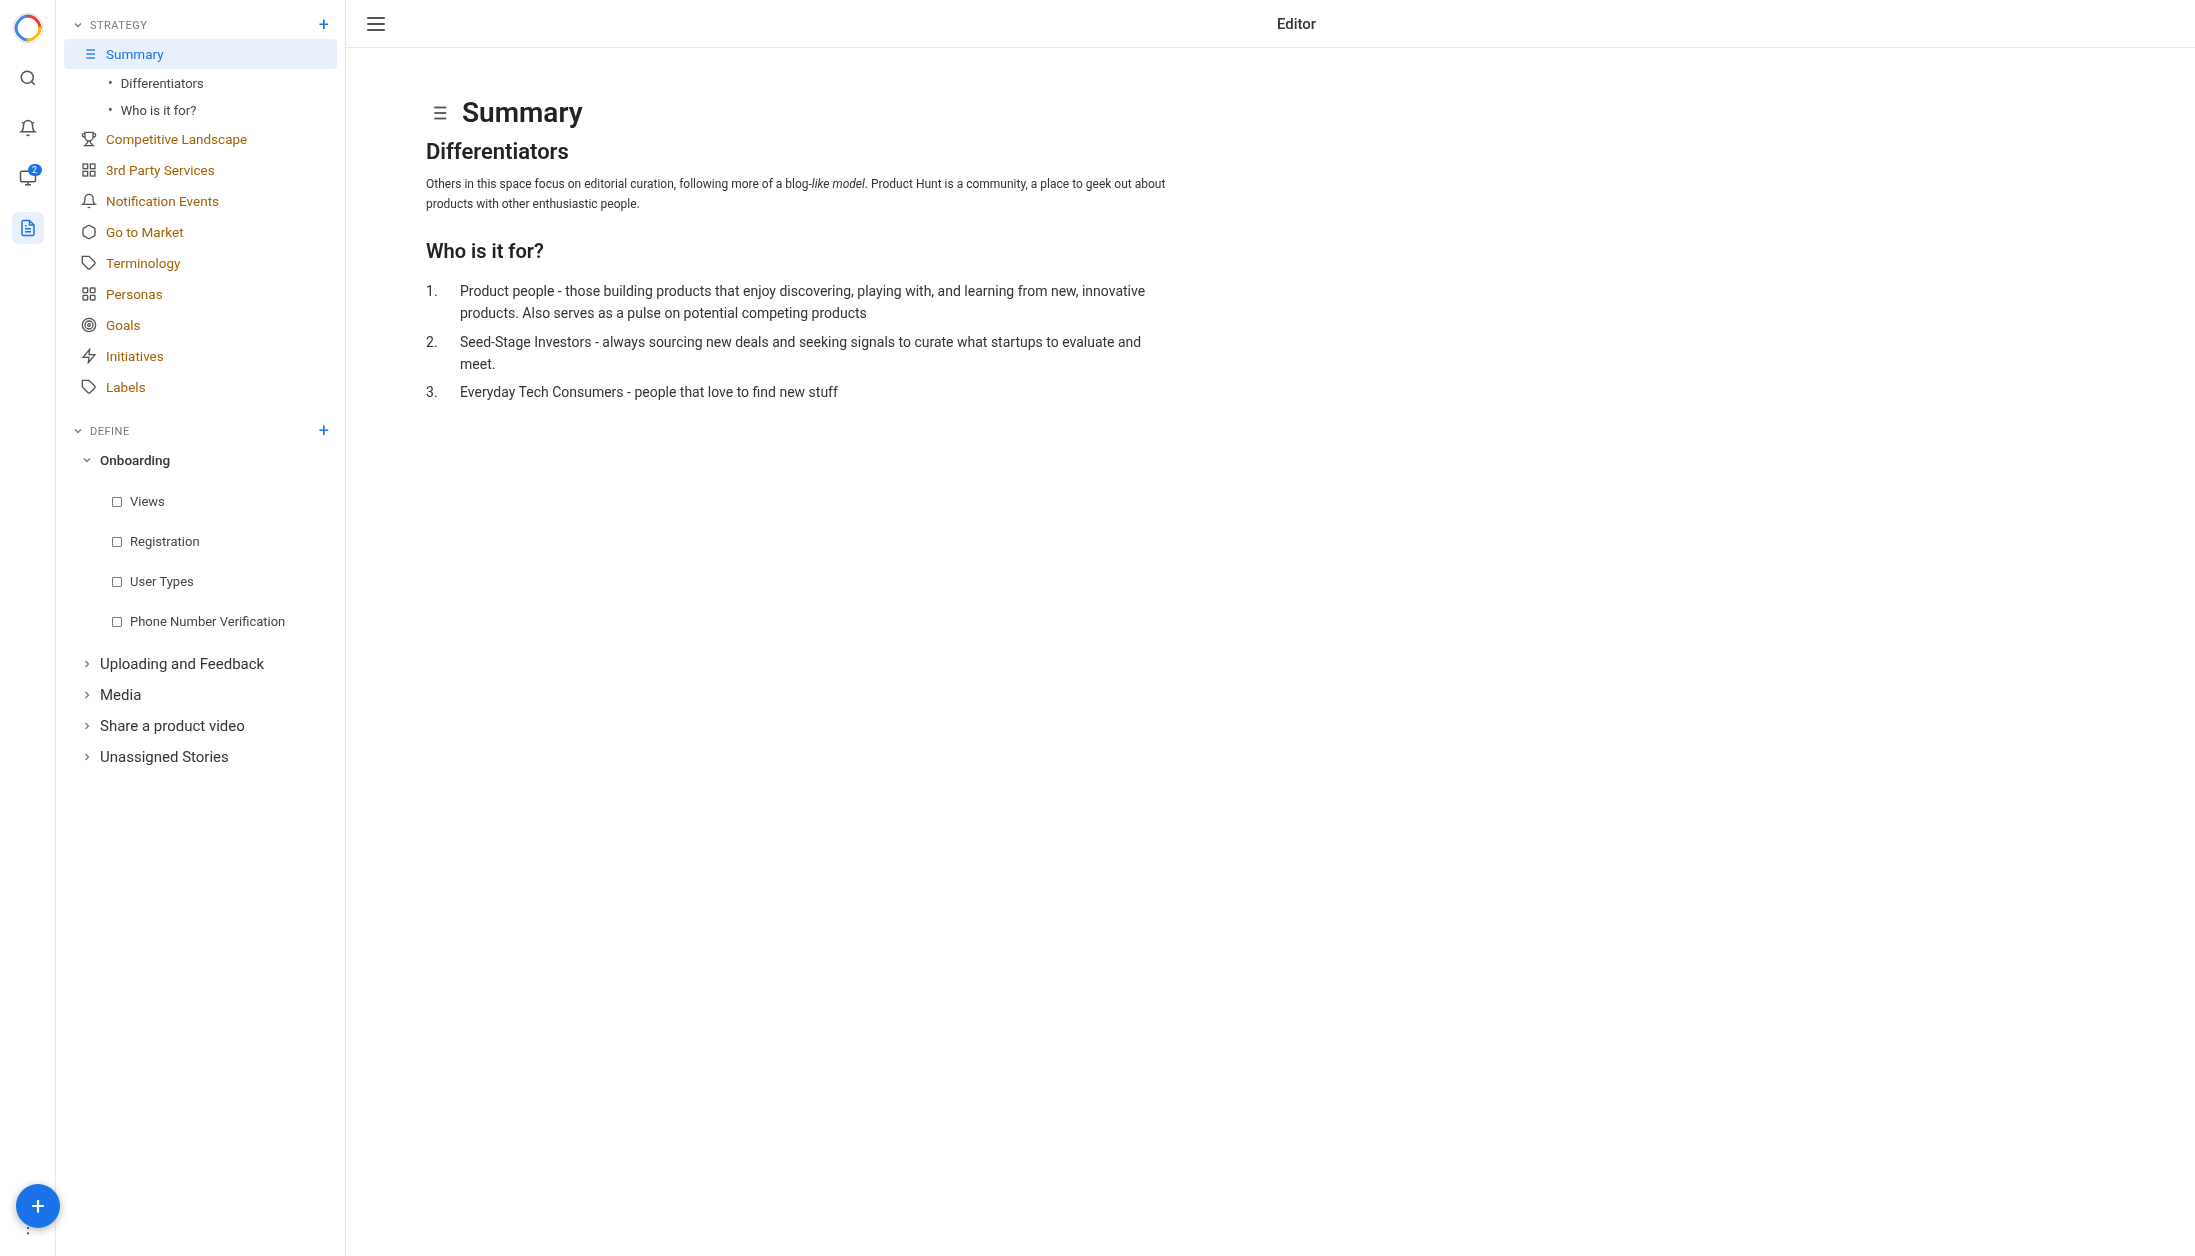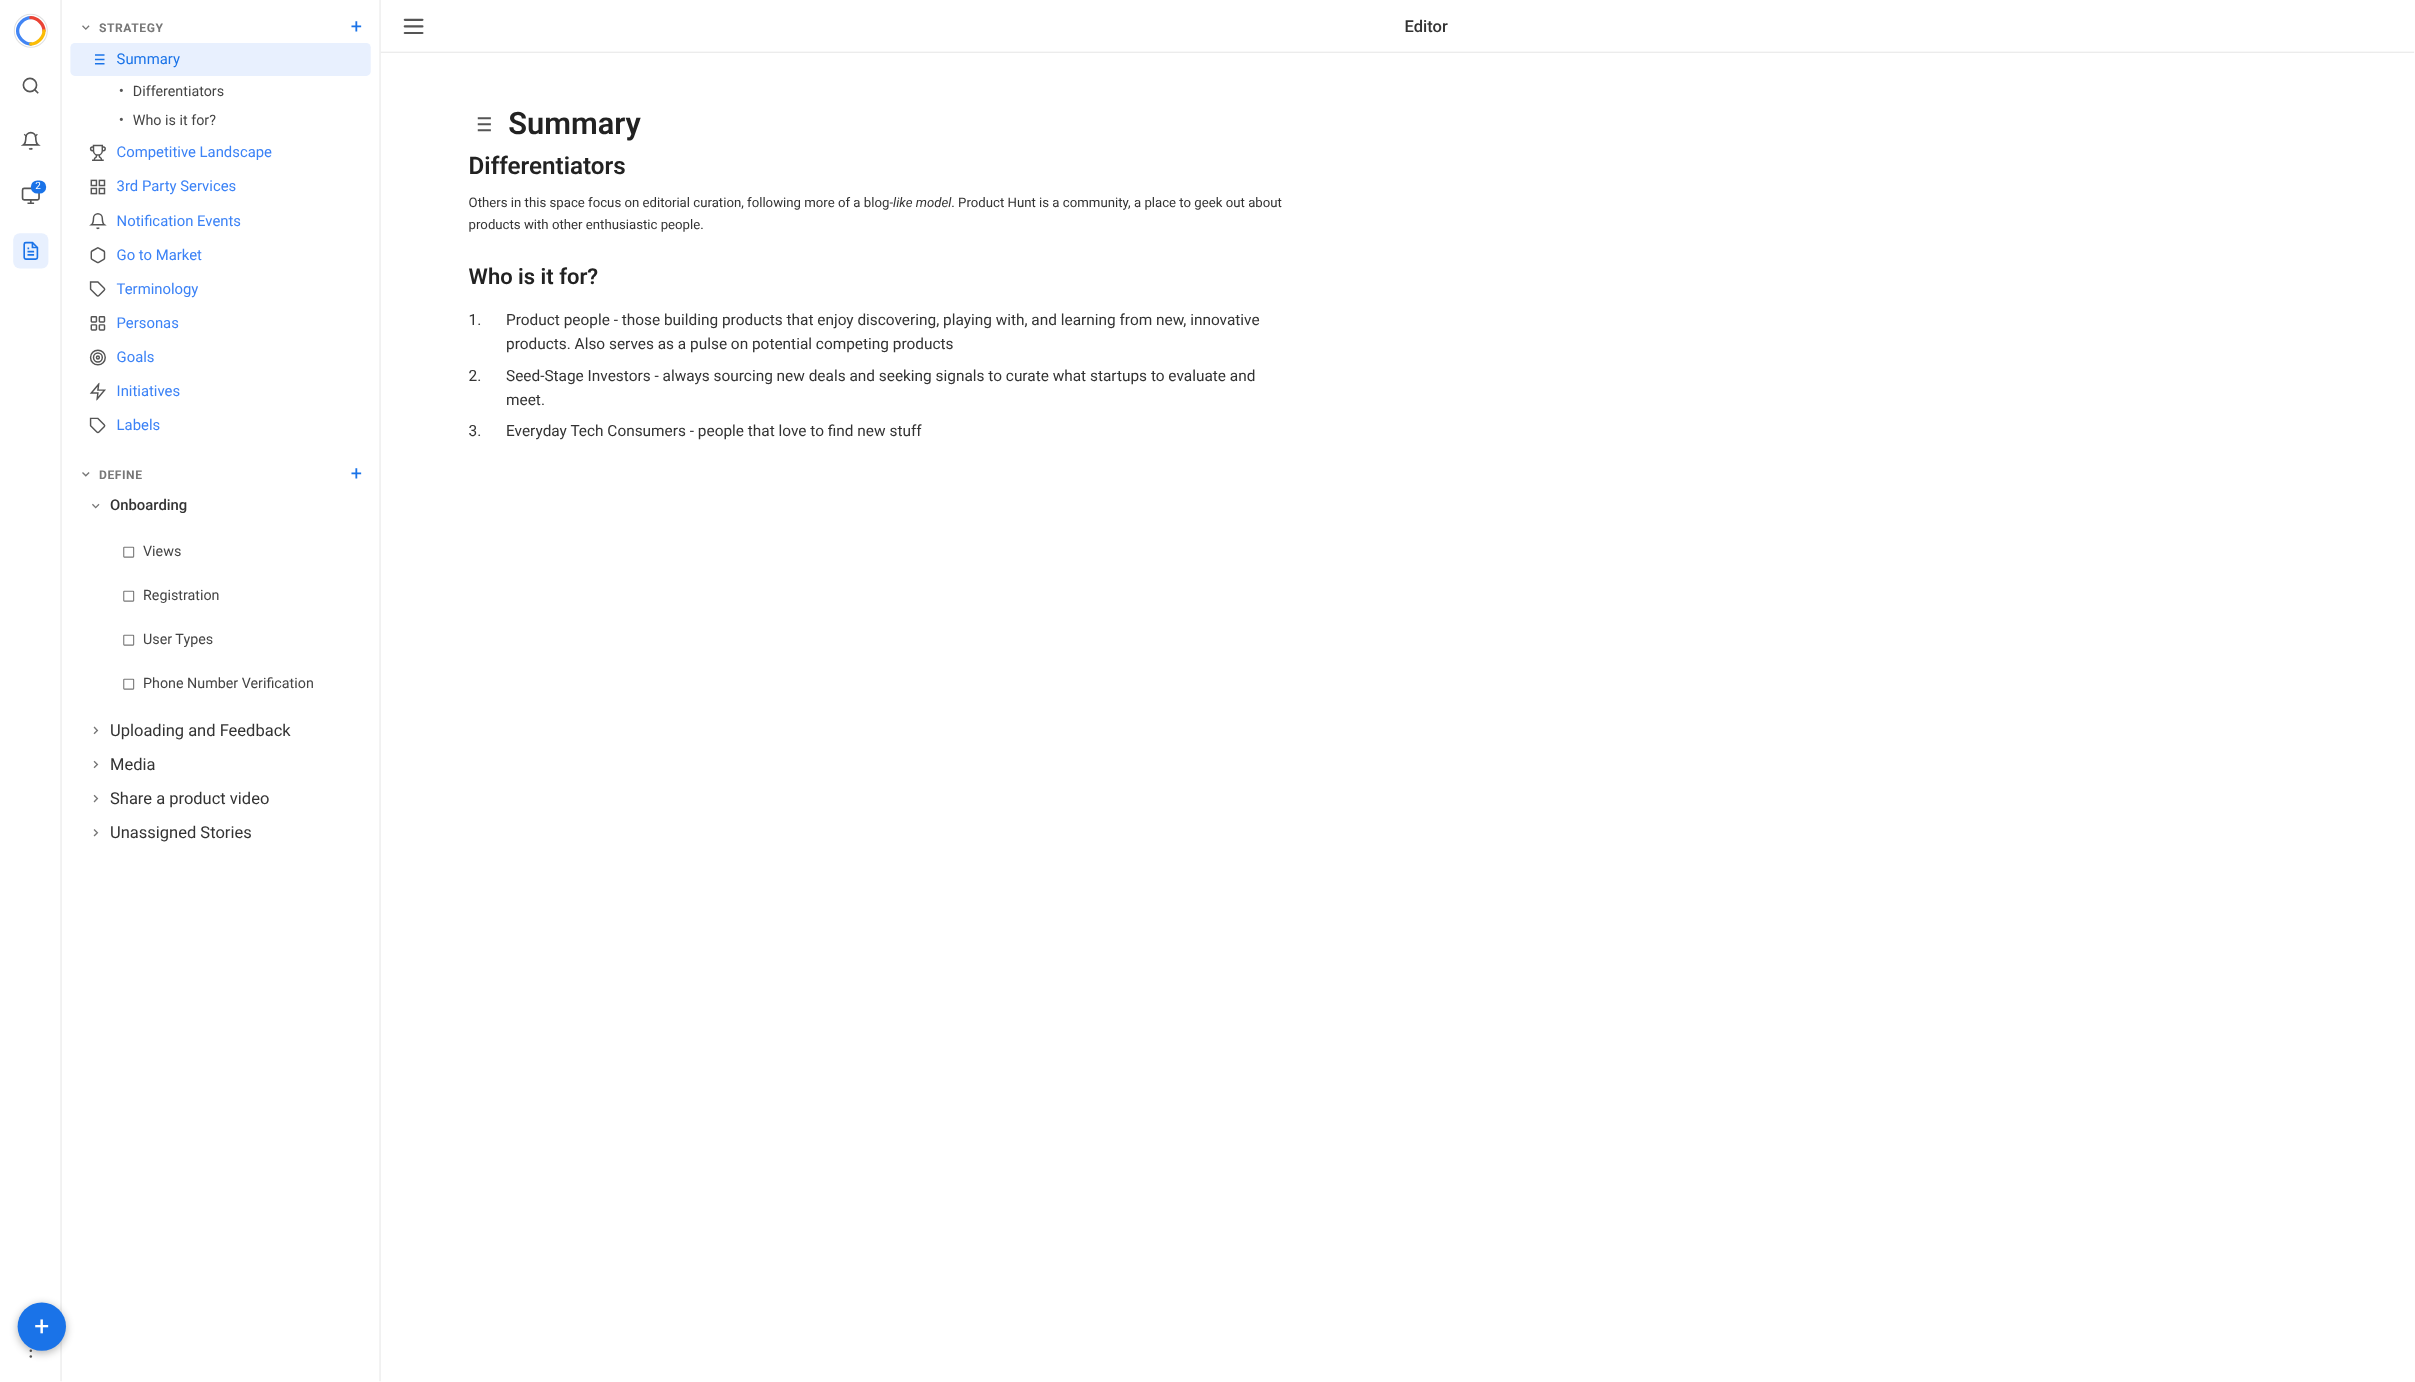--- a/index.html
+++ b/index.html
@@ -61,42 +61,42 @@
       align-items: center;
       justify-content: space-between;
       padding: 8px 16px 4px 16px;
       cursor: pointer;
     }
     .sidebar-section-header-left {
       display: flex;
       align-items: center;
       gap: 6px;
       font-size: 11px;
-      font-weight: 700;
+      font-weight: 400;
       color: #777;
       letter-spacing: 0.5px;
       text-transform: uppercase;
     }
     .sidebar-section-header-left svg { color: #777; }
     .sidebar-add-btn {
       color: #1a73e8;
       font-size: 18px;
       cursor: pointer;
       line-height: 1;
     }
 
     .sidebar-item {
       display: flex;
       align-items: center;
       gap: 8px;
       padding: 6px 16px;
       cursor: pointer;
       border-radius: 4px;
       margin: 1px 8px;
-      color: #3b82f6;
+      color: #a16207;
       font-size: 13.5px;
     }
     .sidebar-item.active { background: #e8f0fe; color: #1a73e8; }
     .sidebar-item .item-icon { width: 18px; height: 18px; flex-shrink: 0; display: flex; align-items: center; justify-content: center; color: #555; }
     .sidebar-item.active .item-icon { color: #1a73e8; }
 
     .sidebar-sub-item {
       display: flex;
       align-items: center;
       gap: 8px;

